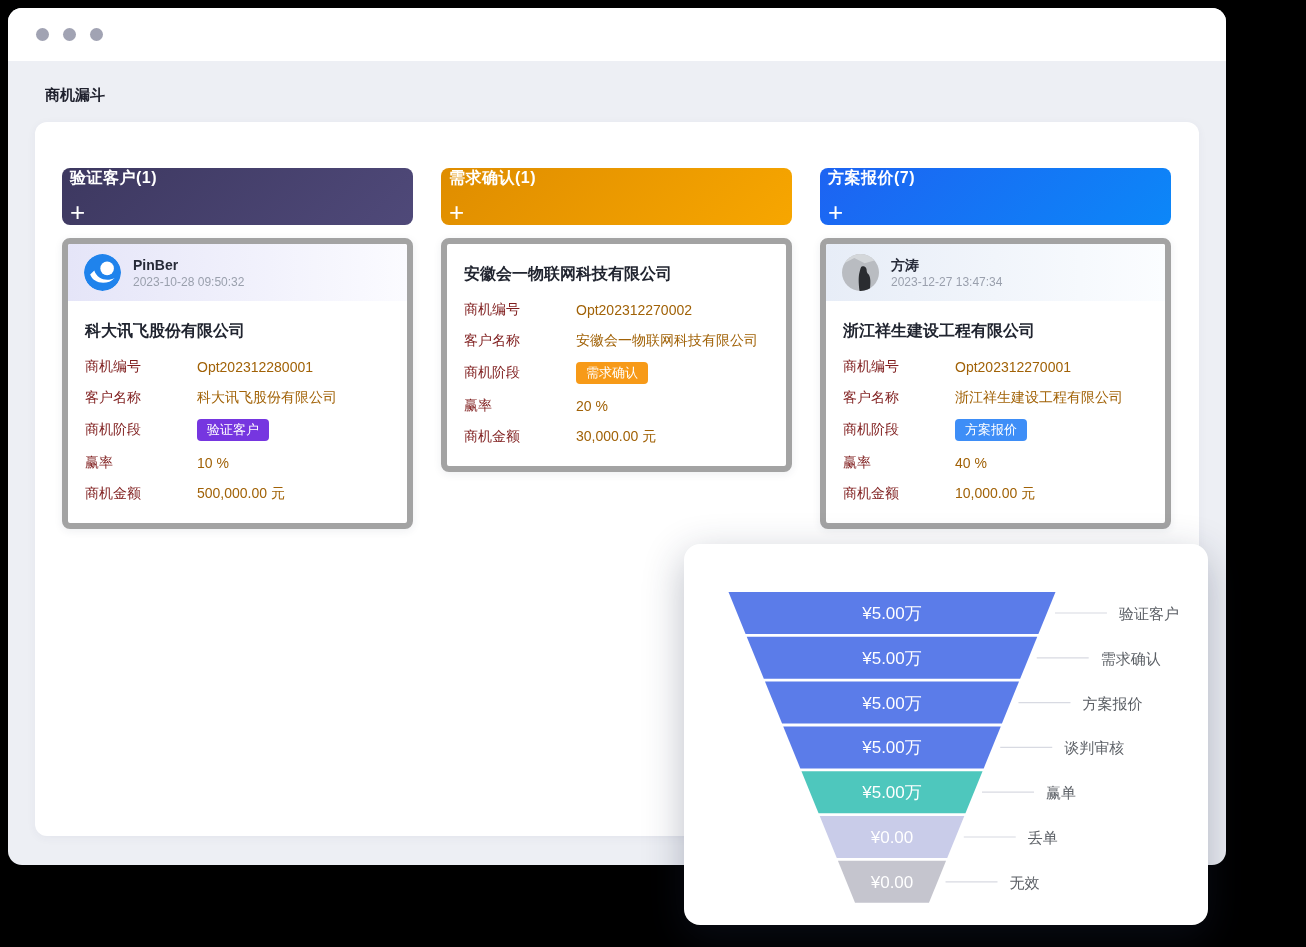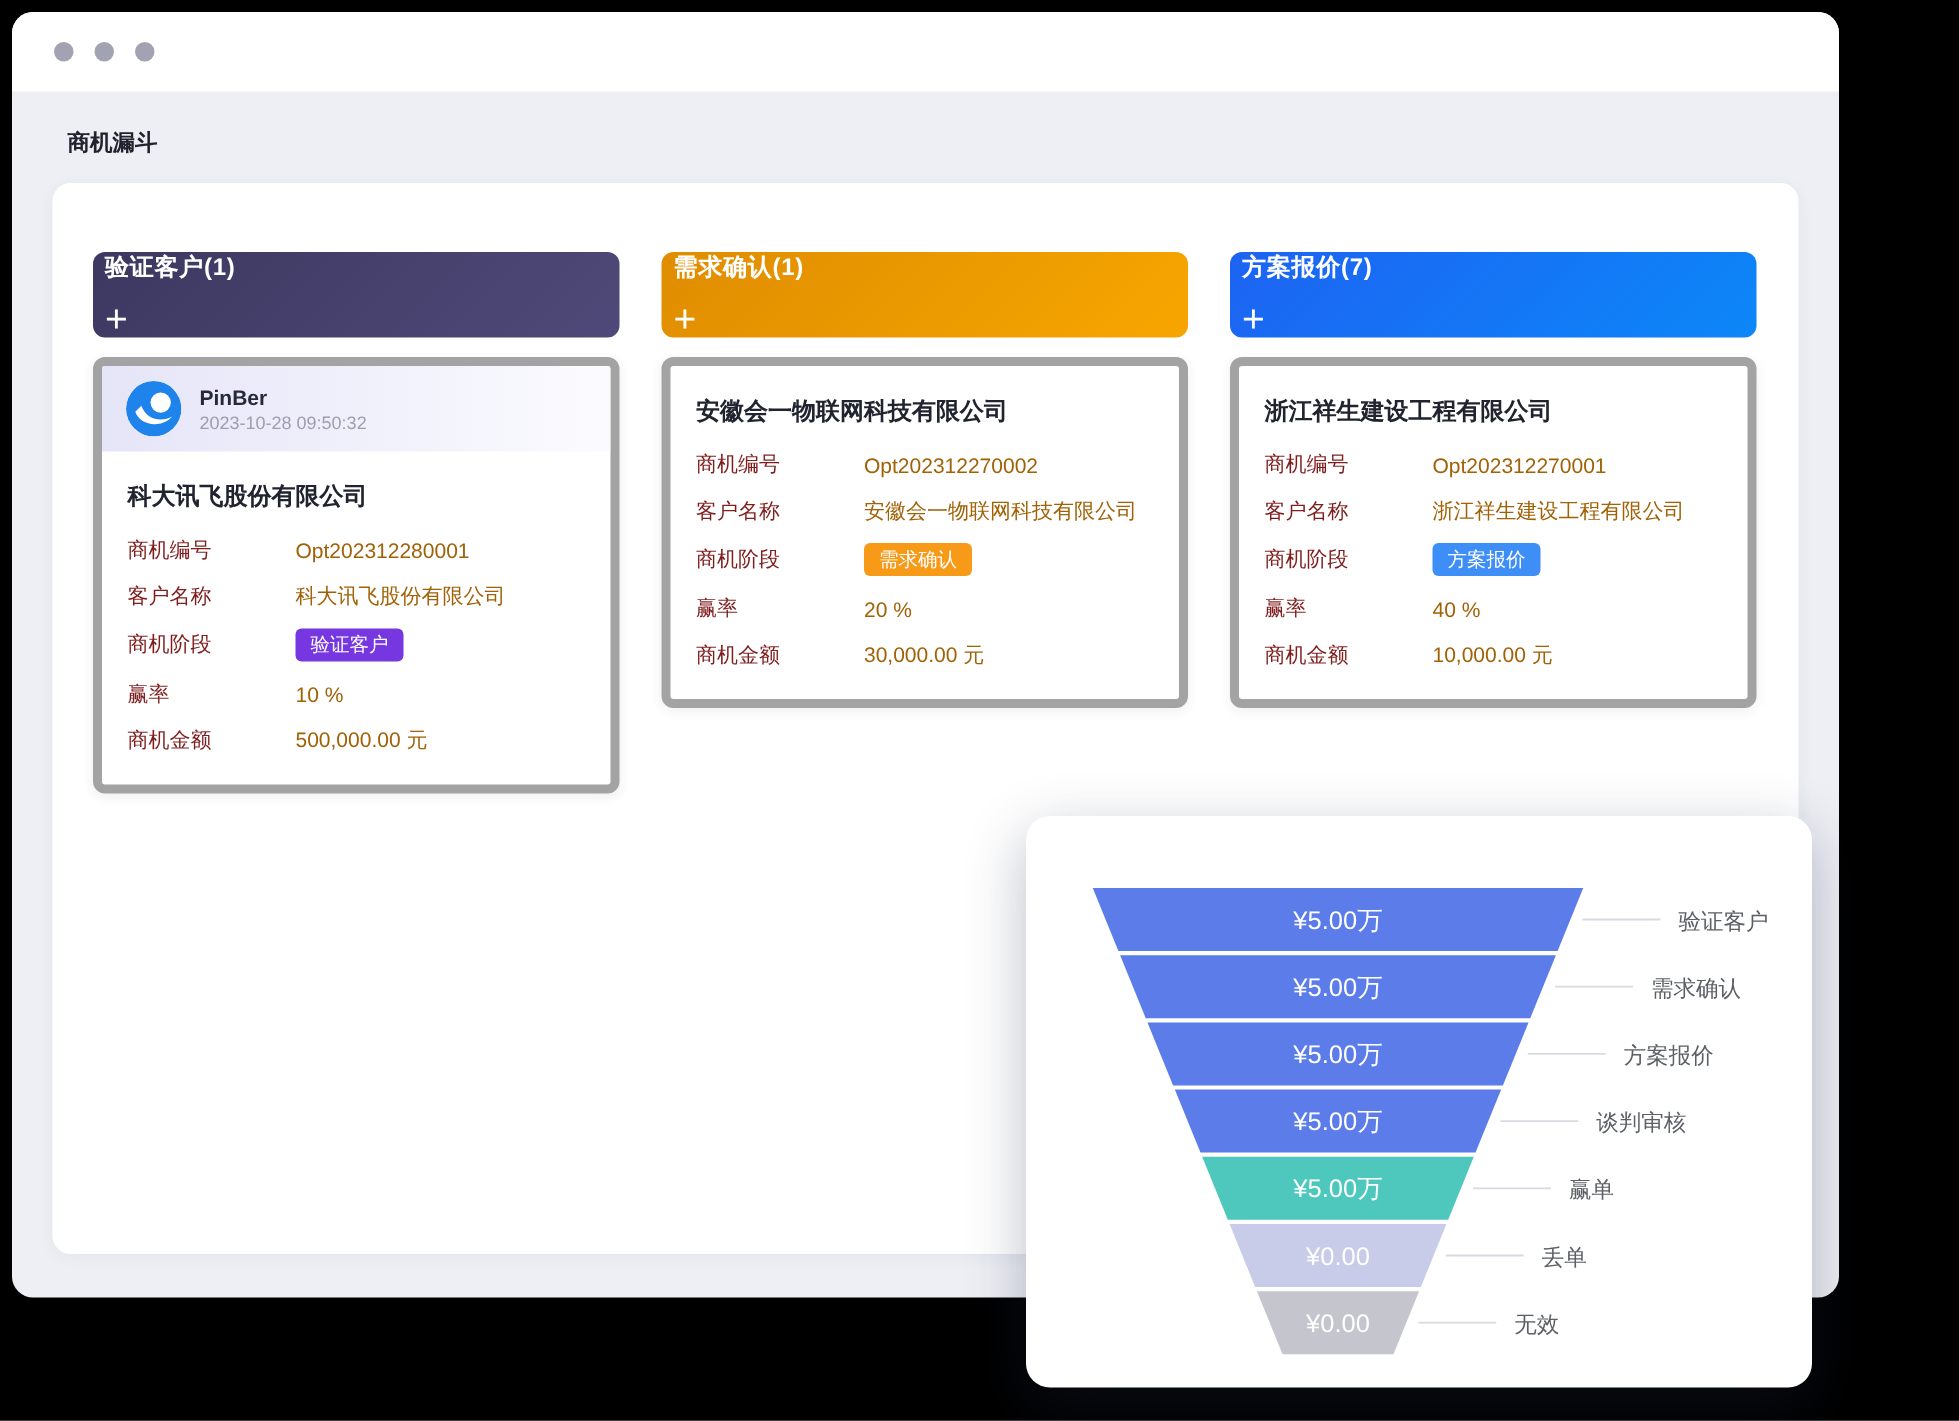--- a/index.html
+++ b/index.html
@@ -150,20 +150,33 @@
           </div>
         </div>
       </div>
 
       <div class="column col-2">
         <div class="col-header">
           <span class="col-title">方案报价(7)</span>
           <span class="add-btn">+</span>
         </div>
         <div class="card">
+          <div class="card-head">
+            <span class="avatar">
+              <svg viewBox="0 0 36 36">
+                  <rect width="36" height="36" fill="#b9bcc1"></rect>
+                  <path d="M0 10 L12 4 L22 9 L36 5 L36 0 L0 0 Z" fill="#d4d7da"></path>
+                  <path d="M20 12 c3 0 4 2 4 4 c0 2 1 3 2 4 c2 3 2 8 1 16 l-10 0 c-1 -9 -1 -14 0 -18 c1 -3 1 -6 3 -6 z" fill="#2a2c30"></path>
+                </svg>
+            </span>
+            <span>
+              <div class="owner-name">方涛</div>
+              <div class="owner-date">2023-12-27 13:47:34</div>
+            </span>
+          </div>
           <div class="card-body">
             <div class="card-company">浙江祥生建设工程有限公司</div>
             <div class="frow">
                 <span class="flabel">商机编号</span>
                 <span class="fvalue">Opt202312270001</span>
               </div>
             <div class="frow">
                 <span class="flabel">客户名称</span>
                 <span class="fvalue">浙江祥生建设工程有限公司</span>
               </div>

